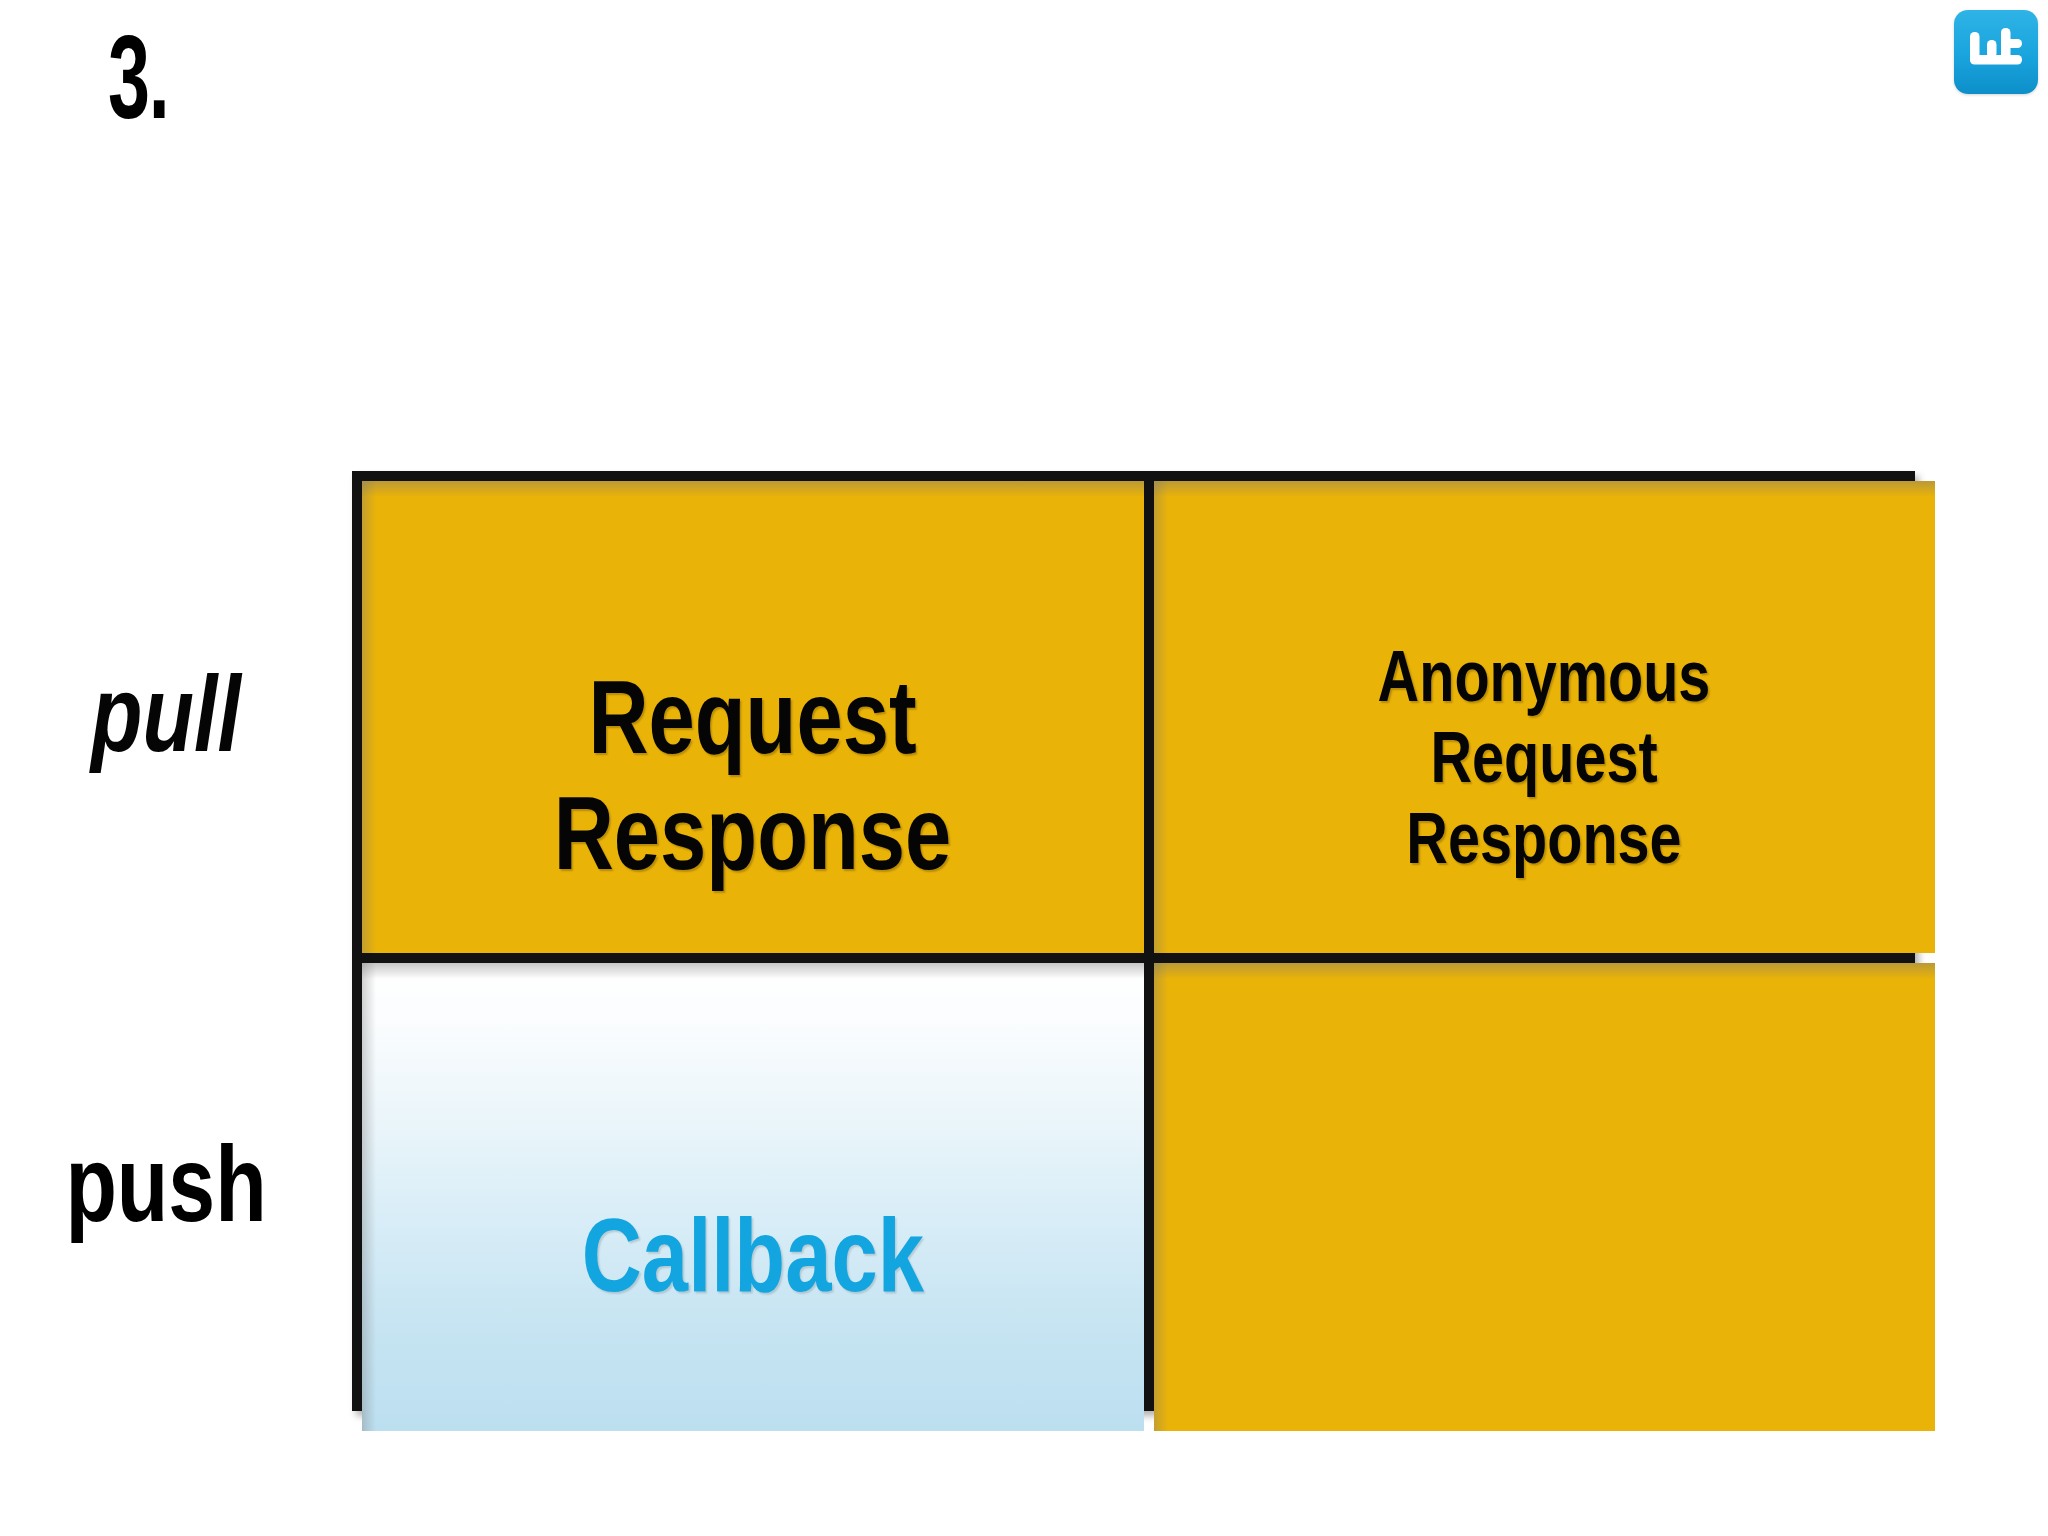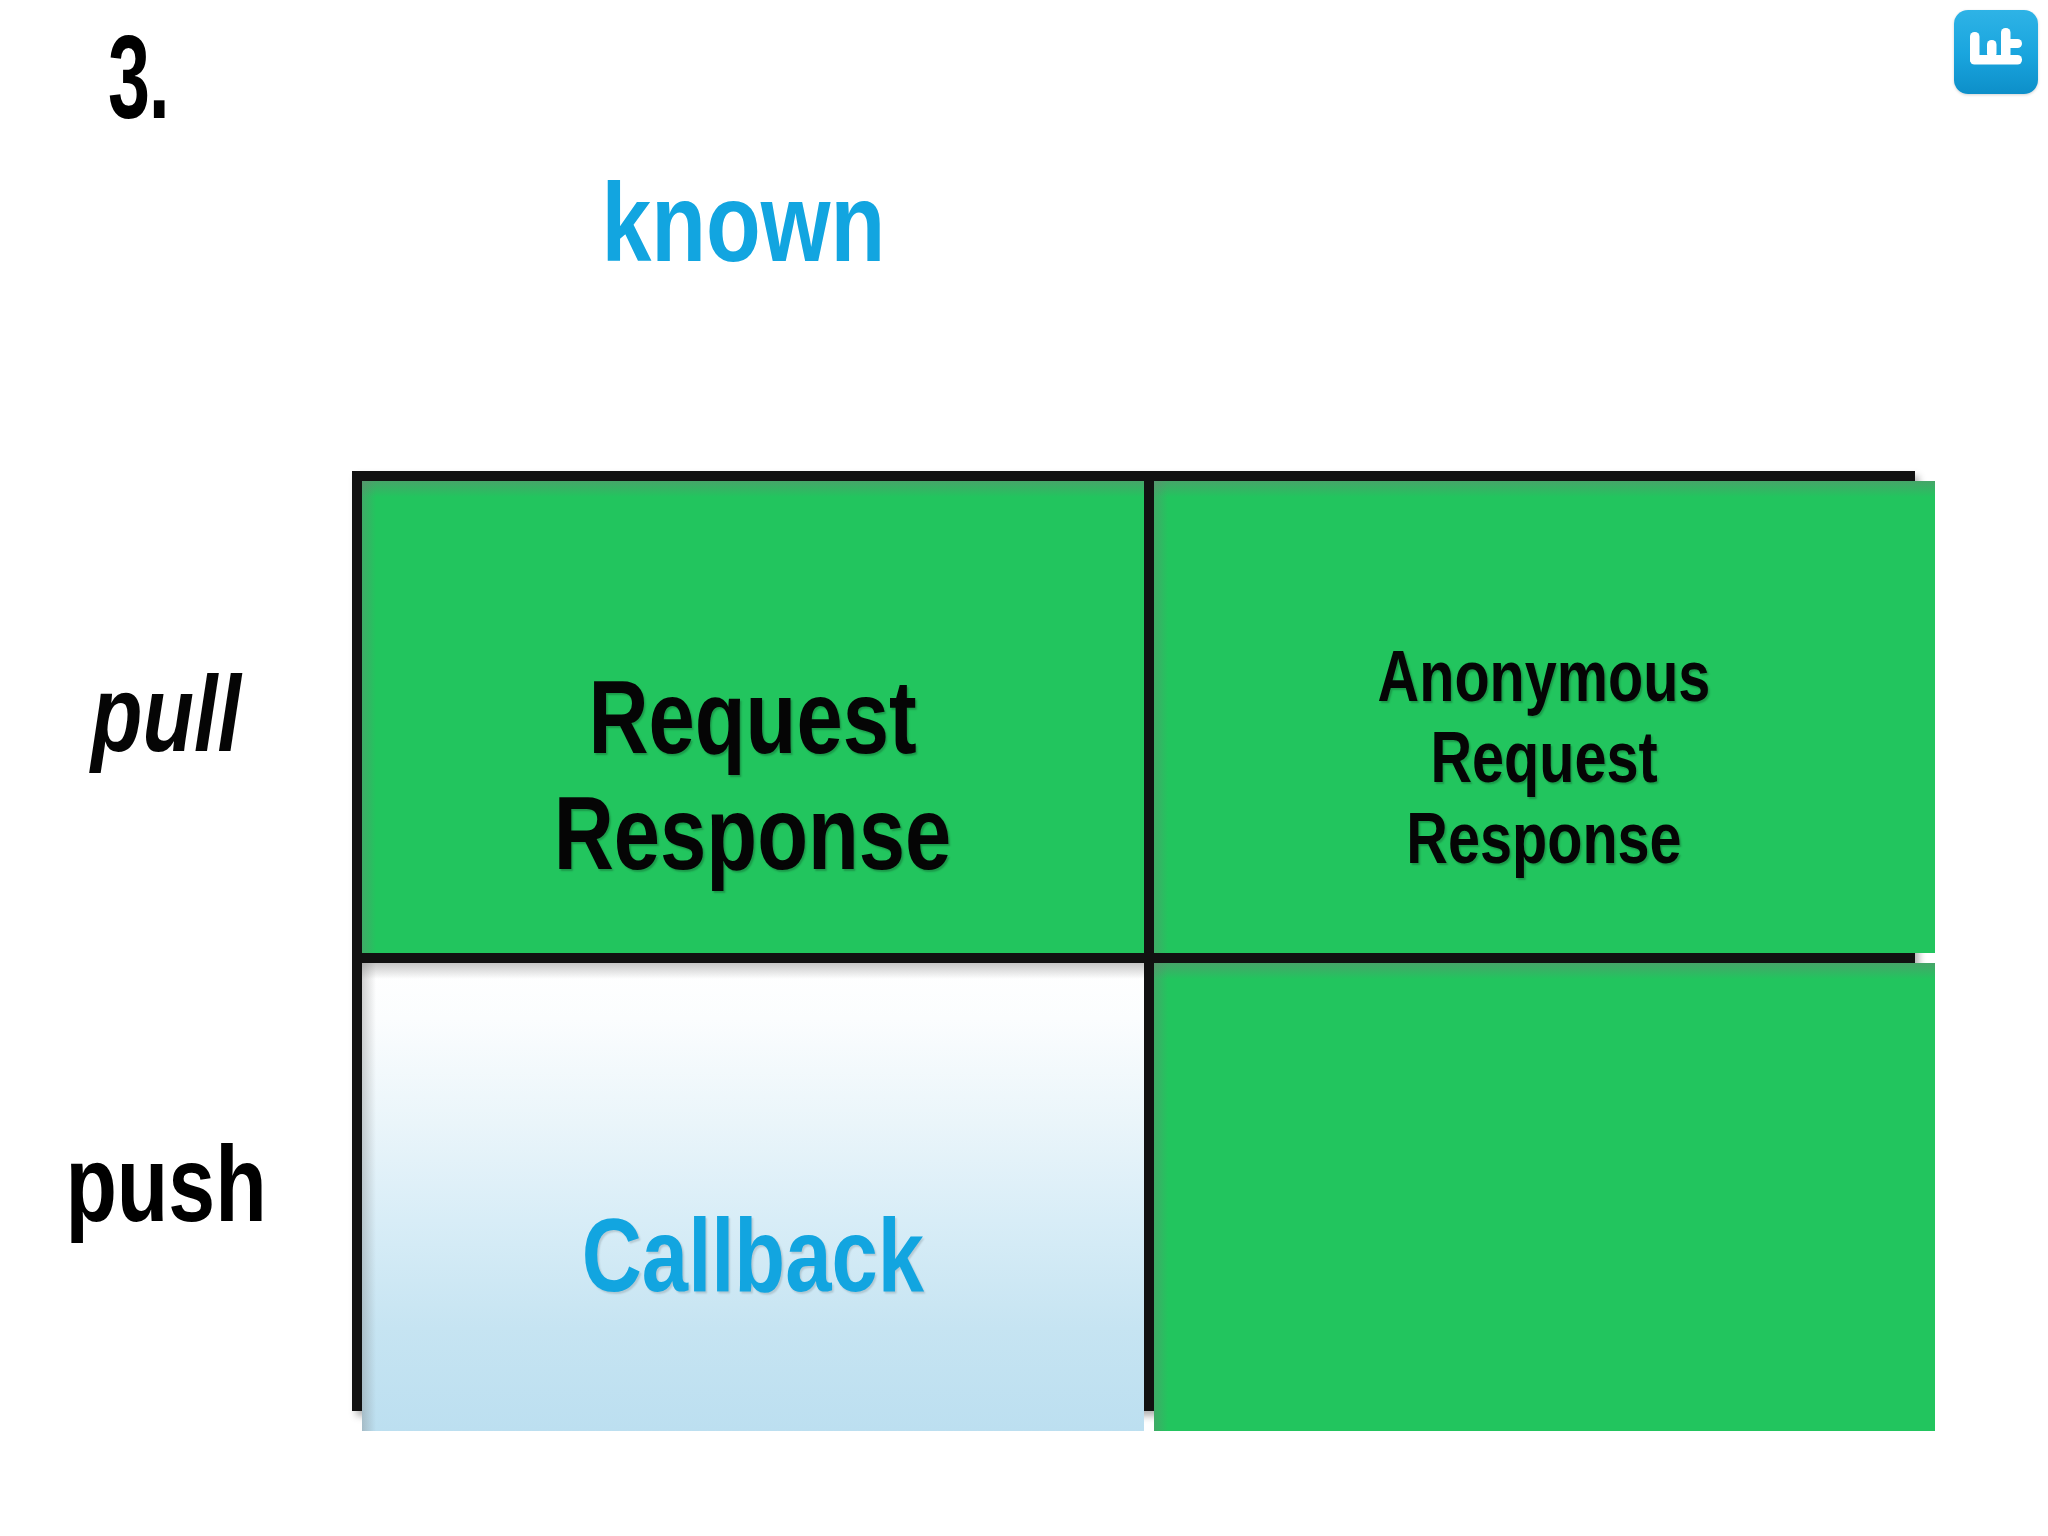--- a/index.html
+++ b/index.html
@@ -113,21 +113,21 @@
     grid-template-rows: 472px 468px;
     background: #111111;
     gap: 10px;
     padding: 10px;
     box-sizing: border-box;
     box-shadow: 4px 5px 7px rgba(0,0,0,0.30);
   }
 
   .cell {
     position: relative;
-    background: #22c55e;
+    background: #eab308;
     display: flex;
     align-items: center;
     justify-content: center;
     overflow: hidden;
   }
   
   .cell::before {
     content: "";
     position: absolute;
     inset: 0;
@@ -183,23 +183,20 @@
       <g fill="#ffffff">
         <rect x="16" y="22" width="9.5" height="32" rx="4.5"></rect>
         <rect x="16" y="45" width="52" height="9.5" rx="4.5"></rect>
         <rect x="33" y="30" width="9.5" height="18" rx="4.5"></rect>
         <rect x="47" y="18" width="9.5" height="32" rx="4.5"></rect>
         <rect x="47" y="29" width="21" height="9" rx="4.4"></rect>
       </g>
     </svg>
   </div>
 
-  <div class="col-head" id="col-head-known">
-    <span>known</span>
-  </div>
 
 
   <div class="row-label" id="row-label-pull">
     <span>pull</span>
   </div>
 
   <div class="row-label" id="row-label-push">
     <span>push</span>
   </div>
 

